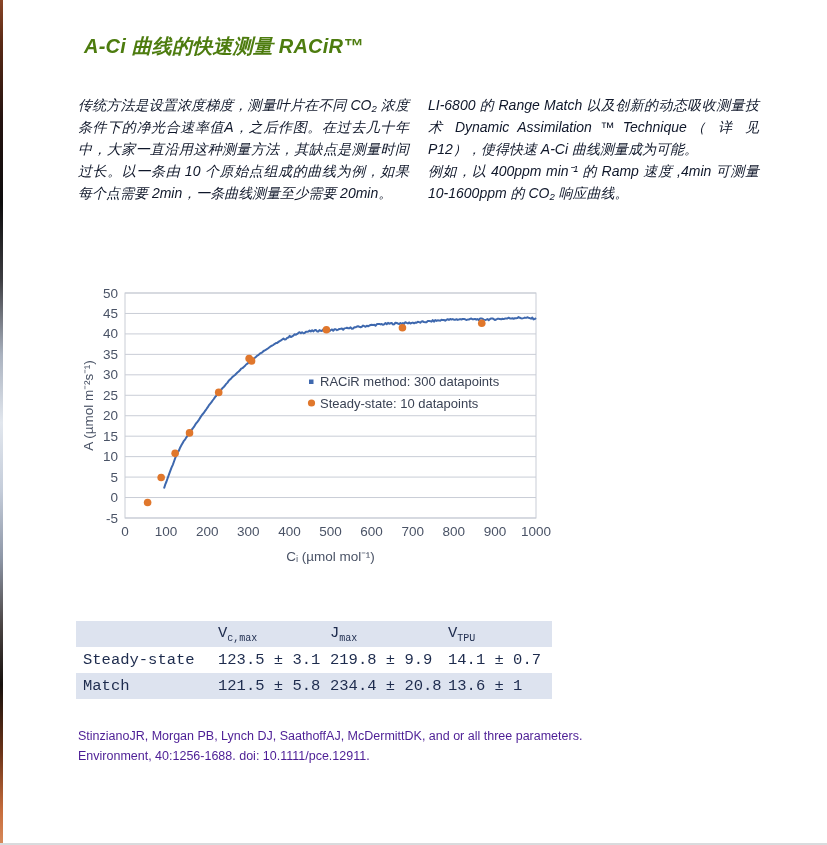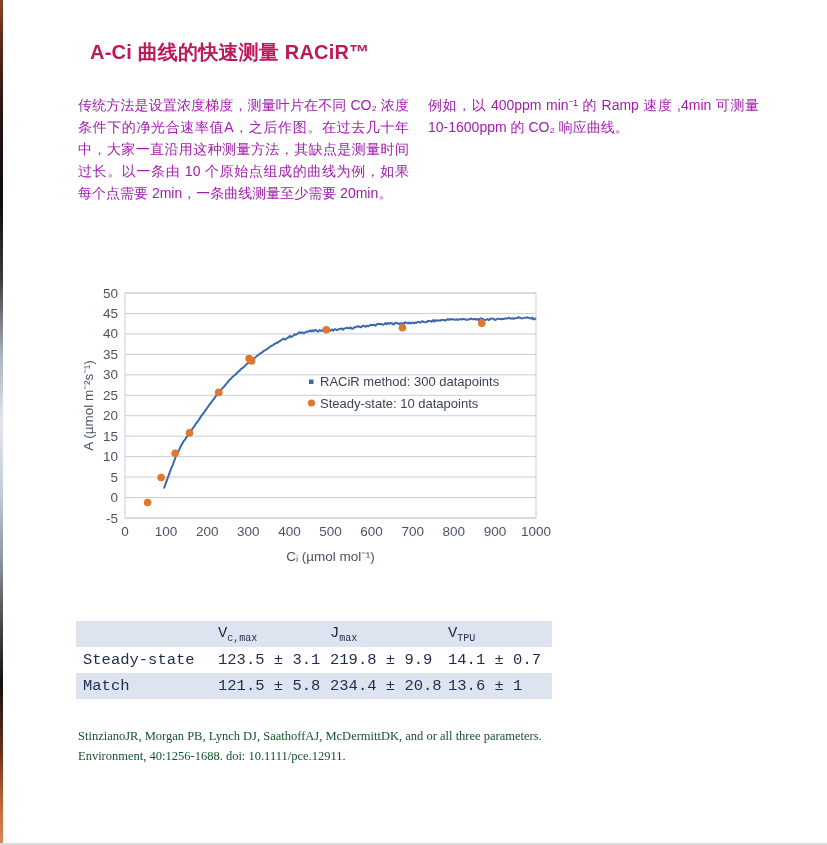--- a/index.html
+++ b/index.html
@@ -11,26 +11,26 @@
     position:absolute;left:0;top:0;width:3px;height:845px;
     background:linear-gradient(180deg,
       #8a4527 0%, #5a2a16 5%, #241310 14%, #0d0c0d 24%, #3c3c40 33%,
       #aab2bf 42%, #e2e7ee 50%, #c5cdda 58%, #8e97a7 66%, #4a4443 74%,
       #16100d 81%, #6b3318 89%, #c76d3c 96%, #d88a5b 100%);
   }
   .scan-edge-bottom{
     position:absolute;left:0;bottom:0;width:827px;height:2px;background:#d9dbdd;
   }
   .page-title{
-    position:absolute;left:78px;top:27px;margin:12px;
-    font-size:20px;font-weight:600;color:#be185d;letter-spacing:.2px;
+    position:absolute;left:78px;top:27px;margin:6px;
+    font-size:20px;font-weight:600;color:#4d7c0f;letter-spacing:.2px;font-style:italic;
   }
   .col{
     position:absolute;top:94px;width:331px;
-    font-size:14px;line-height:22px;color:#a21caf;text-align:justify;
+    font-size:14px;line-height:22px;color:#0f172a;text-align:justify;font-style:italic;
   }
   .col p{margin:0}
   .col-left{left:78px}
   .col-right{left:428px}
   figure.chart{position:absolute;left:80px;top:282px;margin:0;width:487px;height:298px}
   svg text{font-family:"Liberation Sans",sans-serif}
   .tick{font-size:13.5px;fill:#4a5366}
   .axis-label{font-size:13.5px;fill:#4a5366}
   .legend{font-size:13px;fill:#3a4254}
   table.results{
@@ -40,36 +40,37 @@
   }
   table.results tr{height:26px}
   table.results th,table.results td{
     font-weight:400;text-align:left;padding:0;vertical-align:middle;white-space:nowrap;font-family:Liberation Mono, monospace;
   }
   table.results tr:nth-child(odd){background:#dde3ef}
   table.results td.rowlabel{padding-left:7px}
   table.results th sub{font-size:10px}
   .citation{
     position:absolute;left:78px;top:727px;
-    font-size:12.5px;line-height:19.5px;color:#14532d;white-space:nowrap;font-family:Liberation Serif, serif;
+    font-size:12.5px;line-height:19.5px;color:#4c1d95;white-space:nowrap;
   }
 </style>
 </head>
 <body>
 
 <div class="scan-edge-left"></div>
 <div class="scan-edge-bottom"></div>
 
 <h1 class="page-title">A-Ci 曲线的快速测量 RACiR™</h1>
 
 <div class="col col-left">
   <p>传统方法是设置浓度梯度，测量叶片在不同 CO₂ 浓度条件下的净光合速率值A，之后作图。在过去几十年中，大家一直沿用这种测量方法，其缺点是测量时间过长。以一条由 10 个原始点组成的曲线为例，如果每个点需要 2min，一条曲线测量至少需要 20min。</p>
 </div>
 
 <div class="col col-right">
+  <p>LI-6800 的 Range Match 以及创新的动态吸收测量技 术 Dynamic Assimilation ™ Technique（ 详 见 P12），使得快速 A-Ci 曲线测量成为可能。</p>
   <p>例如，以 400ppm min⁻¹ 的 Ramp 速度 ,4min 可测量 10-1600ppm 的 CO₂ 响应曲线。</p>
 </div>
 
 <figure class="chart">
   <svg width="487" height="298" viewBox="0 0 487 298">
       <line x1="45" x2="456" y1="236" y2="236" stroke="#c9cdd6" stroke-width="1"></line>
       <line x1="45" x2="456" y1="215.54545454545453" y2="215.54545454545453" stroke="#c9cdd6" stroke-width="1"></line>
       <line x1="45" x2="456" y1="195.0909090909091" y2="195.0909090909091" stroke="#c9cdd6" stroke-width="1"></line>
       <line x1="45" x2="456" y1="174.63636363636365" y2="174.63636363636365" stroke="#c9cdd6" stroke-width="1"></line>
       <line x1="45" x2="456" y1="154.1818181818182" y2="154.1818181818182" stroke="#c9cdd6" stroke-width="1"></line>

